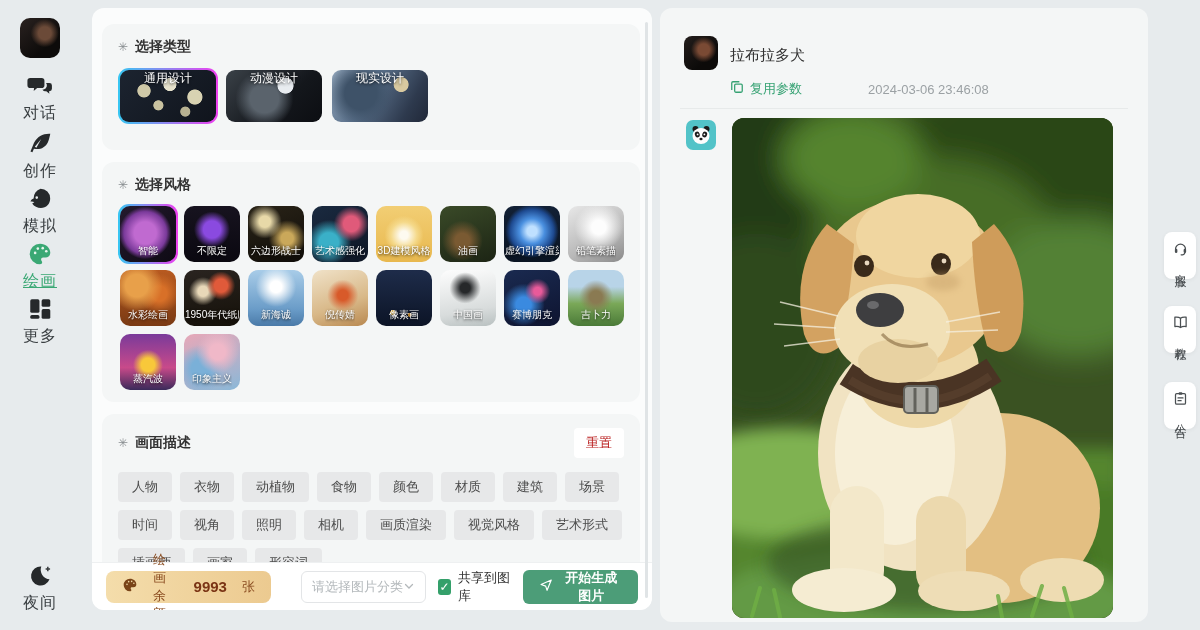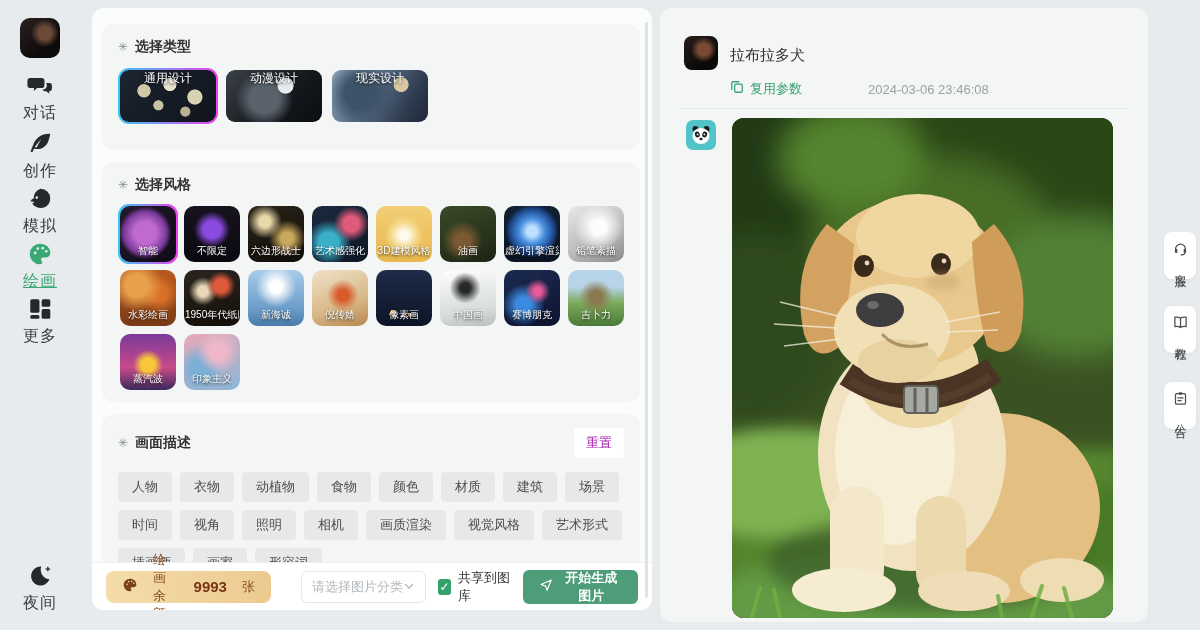--- a/index.html
+++ b/index.html
@@ -52,21 +52,21 @@
   .style-grid { display:flex; flex-wrap:wrap; gap:4px 4px; margin-top:10px; width:512px; }
   .tile {
     position:relative; width:56px; height:56px; border-radius:10px; overflow:hidden;
     display:flex; align-items:flex-end; justify-content:center;
   }
   .tile .t-label { font-size:10px; padding-bottom:4px; max-width:54px; overflow:hidden; }
   
   .desc-head { display:flex; align-items:center; }
   .reset-btn {
     margin-left:auto; background:#fff; border:none; border-radius:4px;
-    font-size:13px; color:#a21caf; padding:6px 12px; cursor:pointer;
+    font-size:13px; color:#b91c1c; padding:6px 12px; cursor:pointer;
     font-family:inherit;
   }
   .tag-wrap { display:flex; flex-wrap:wrap; gap:8px 8px; margin-top:14px; }
   .tag {
     background:#e7e8e9; color:#4d4d4d; font-size:13px; border-radius:4px;
     padding:6px 14px; cursor:pointer; white-space:nowrap;
   }
   .prompt-box {
     position:relative; margin-top:12px; background:#fff; border-radius:8px;
     height:92px; padding:10px 12px;

